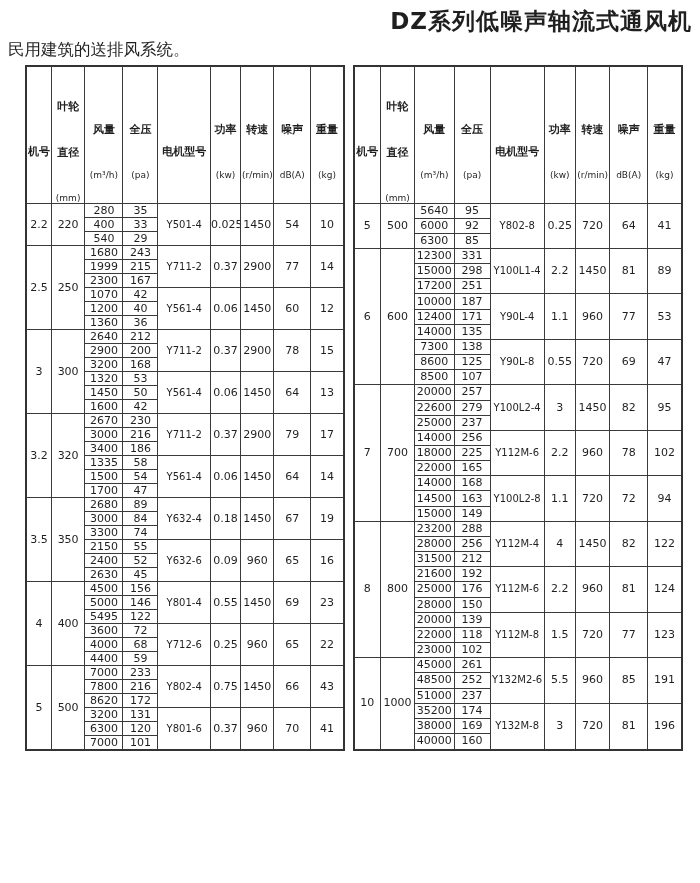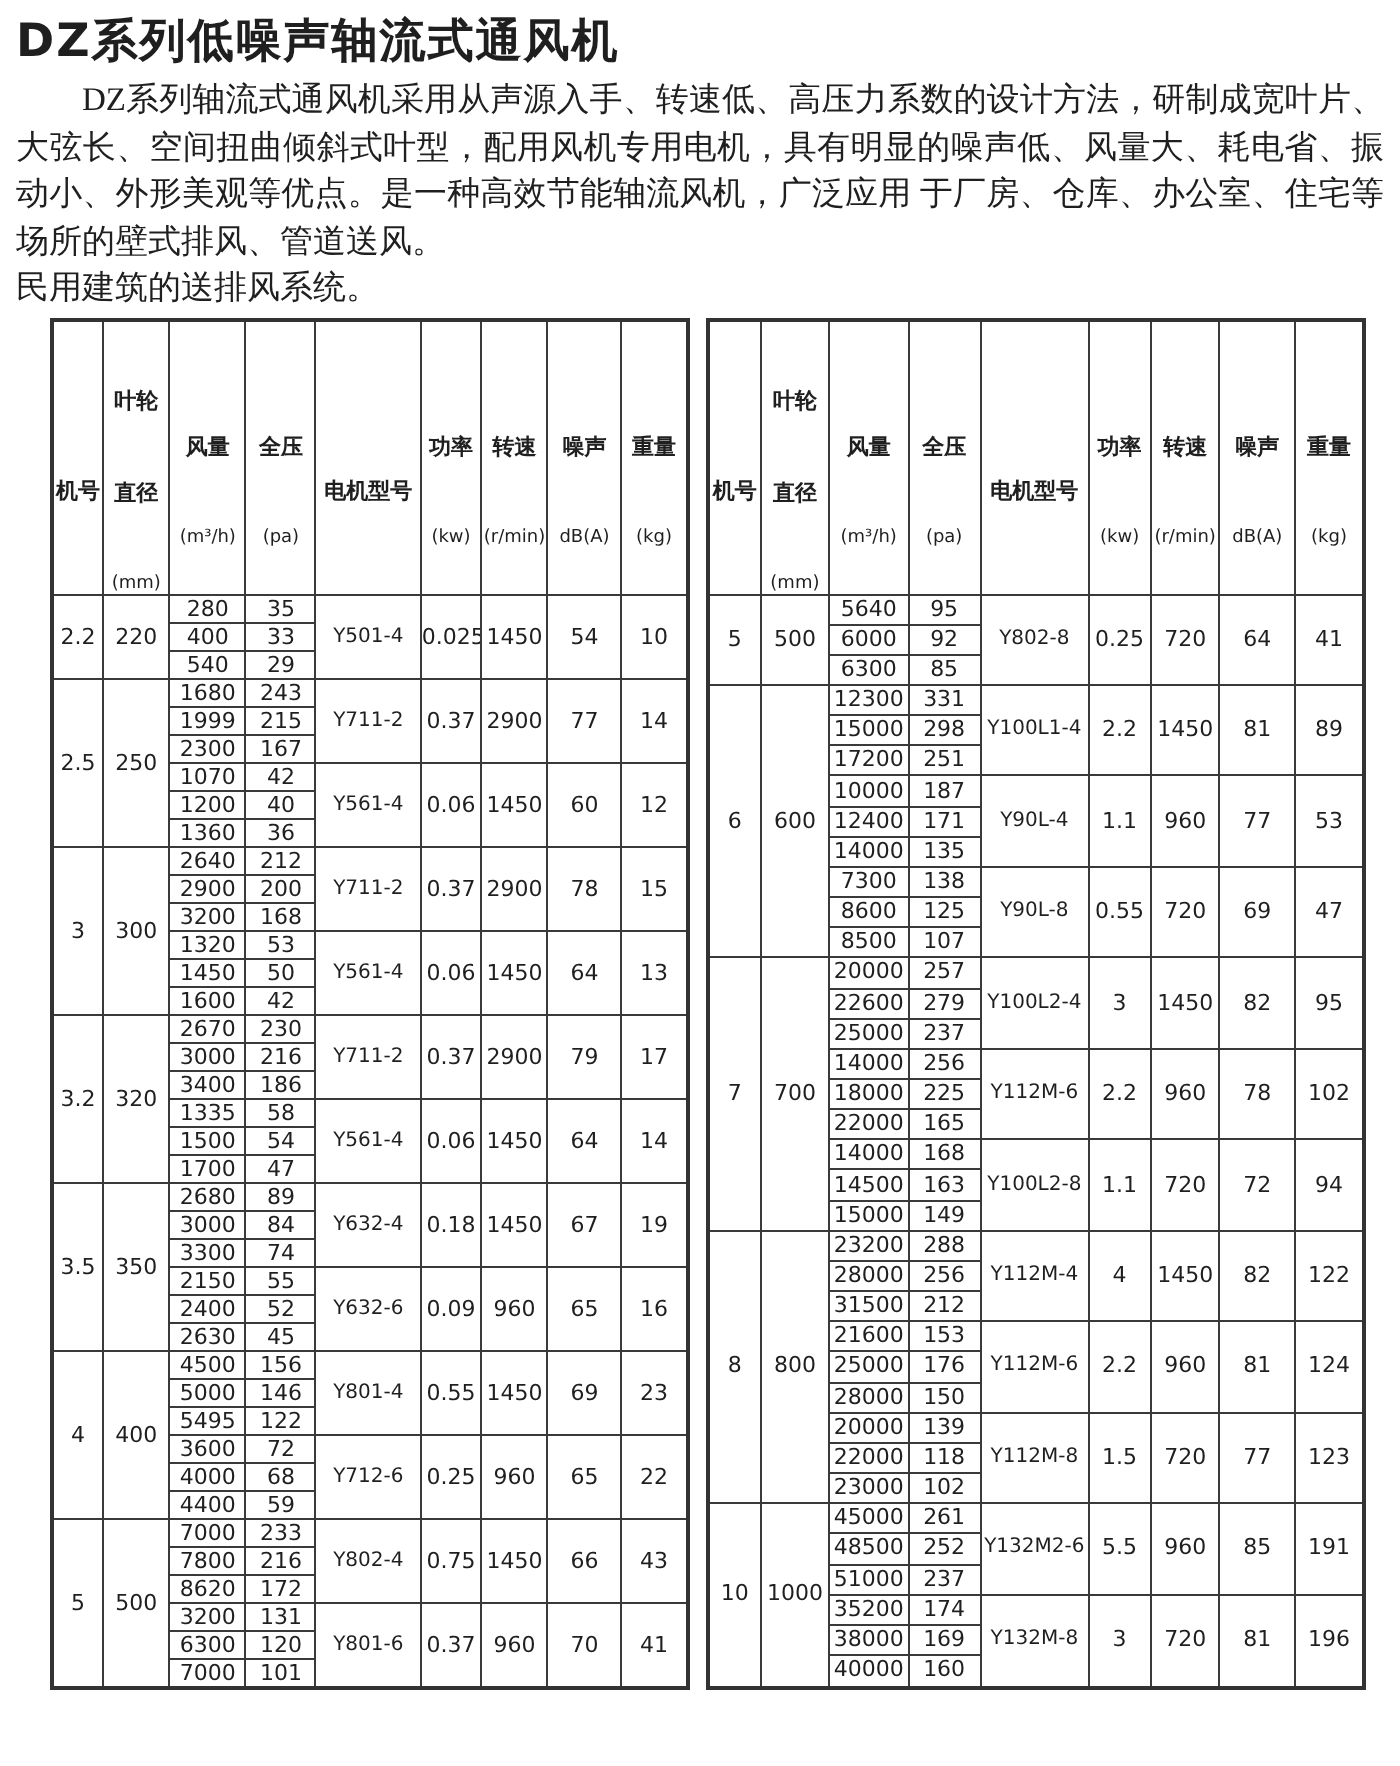--- a/index.html
+++ b/index.html
@@ -7,21 +7,21 @@
   body {
     width: 700px; height: 883px;
     background: #ffffff;
     color: #1f1f1f;
     font-family: "Liberation Serif", serif;
     overflow: hidden;
   }
   .page { padding: 5px 8px 0 8px; }
 
   .doc-title {
-    text-align: left;
+    text-align: right;
     font-family: "DejaVu Sans", sans-serif;
     font-weight: bold;
     font-size: 23px;
     line-height: 28px;
     margin: 2px 0 3px 0;
     letter-spacing: 1px;
   }
   .sec-heading {
     font-family: "DejaVu Sans", sans-serif;
     font-weight: bold;
@@ -77,21 +77,20 @@
   .tbl col.c-weight{ width: 10.5%; }
 </style>
 </head>
 <body>
 
 <div class="page">
 
   <div class="doc-title">DZ系列低噪声轴流式通风机</div>
 
 
-  <p class="body indent">DZ系列轴流式通风机采用从声源入手、转速低、高压力系数的设计方法，研制成宽叶片、大弦长、空间扭曲倾斜式叶型，配用风机专用电机，具有明显的噪声低、风量大、耗电省、振动小、外形美观等优点。是一种高效节能轴流风机，广泛应用 于厂房、仓库、办公室、住宅等场所的壁式排风、管道送风。</p>
   <p class="body">民用建筑的送排风系统。</p>
 
 
   <div class="tables">
     <table class="tbl tbl-left">
       <colgroup>
         <col class="c-size">
           <col class="c-dia">
           <col class="c-flow">
           <col class="c-press">
@@ -569,21 +568,21 @@
           <tr>
             <td>28000</td>
             <td>256</td>
           </tr>
           <tr>
             <td>31500</td>
             <td>212</td>
           </tr>
           <tr>
             <td>21600</td>
-            <td>153</td>
+            <td>192</td>
             <td rowspan="3" class="motor">Y112M-6</td>
             <td rowspan="3">2.2</td>
             <td rowspan="3">960</td>
             <td rowspan="3">81</td>
             <td rowspan="3">124</td>
           </tr>
           <tr>
             <td>25000</td>
             <td>176</td>
           </tr>

